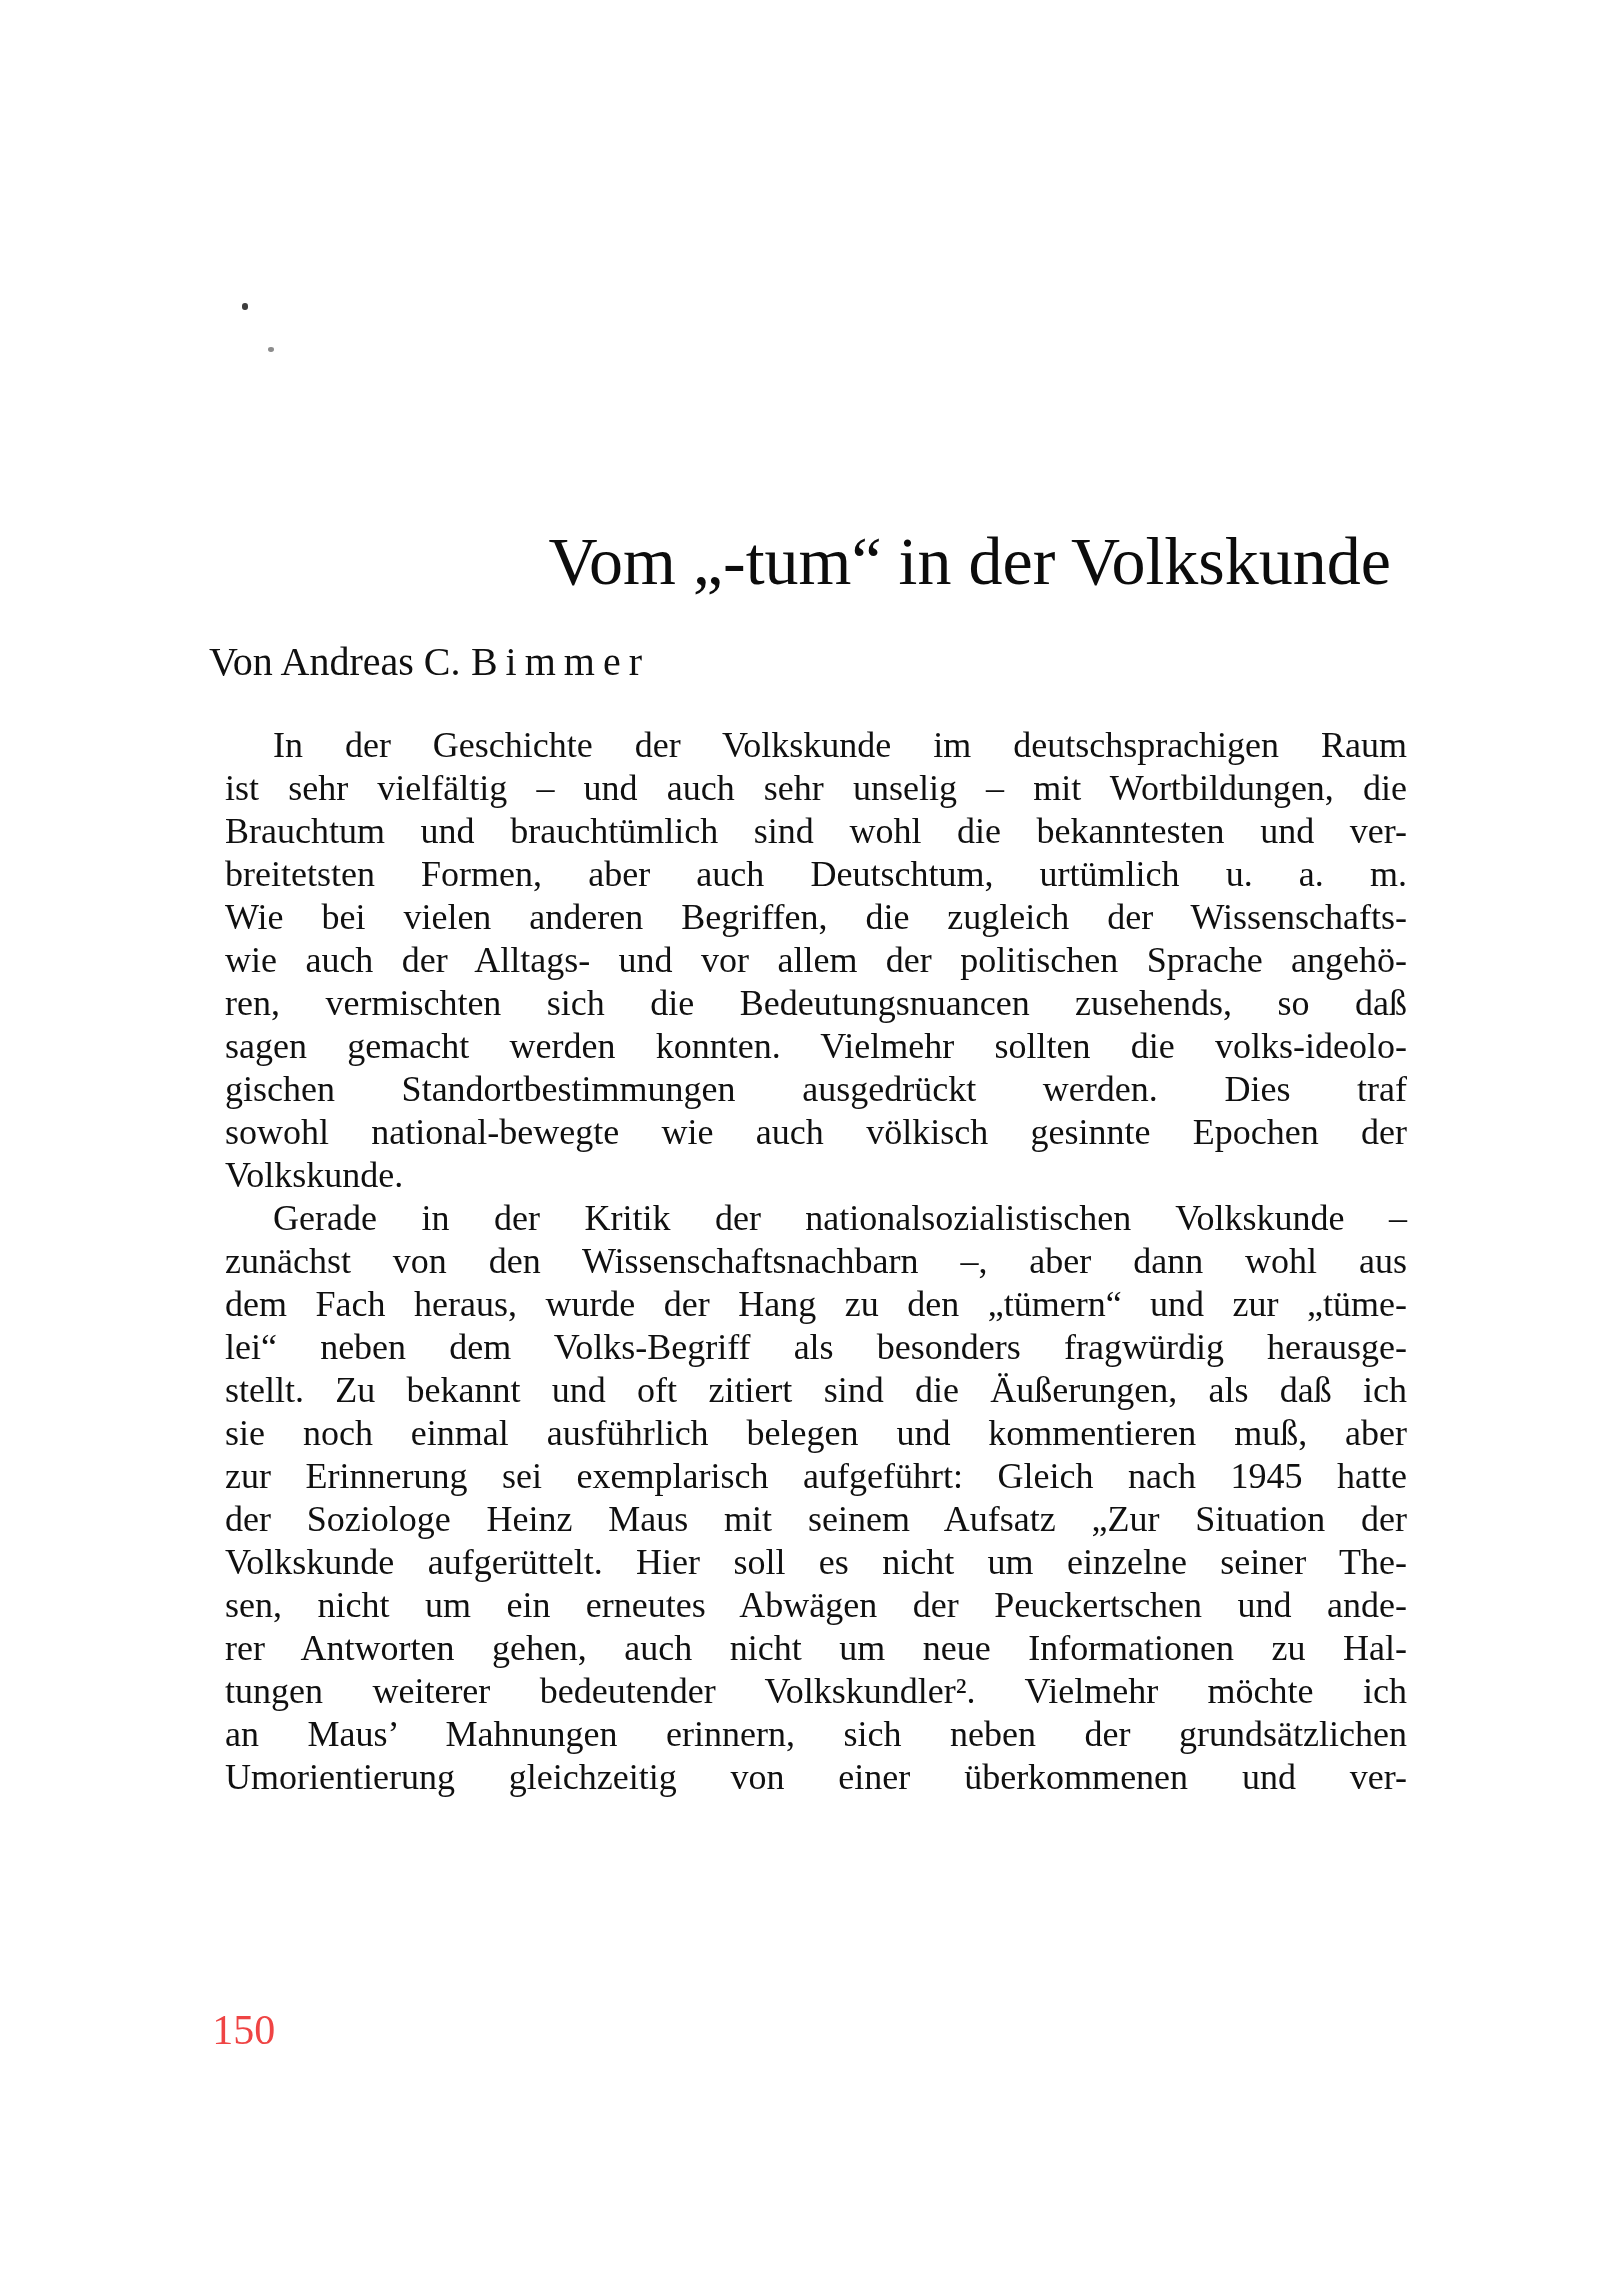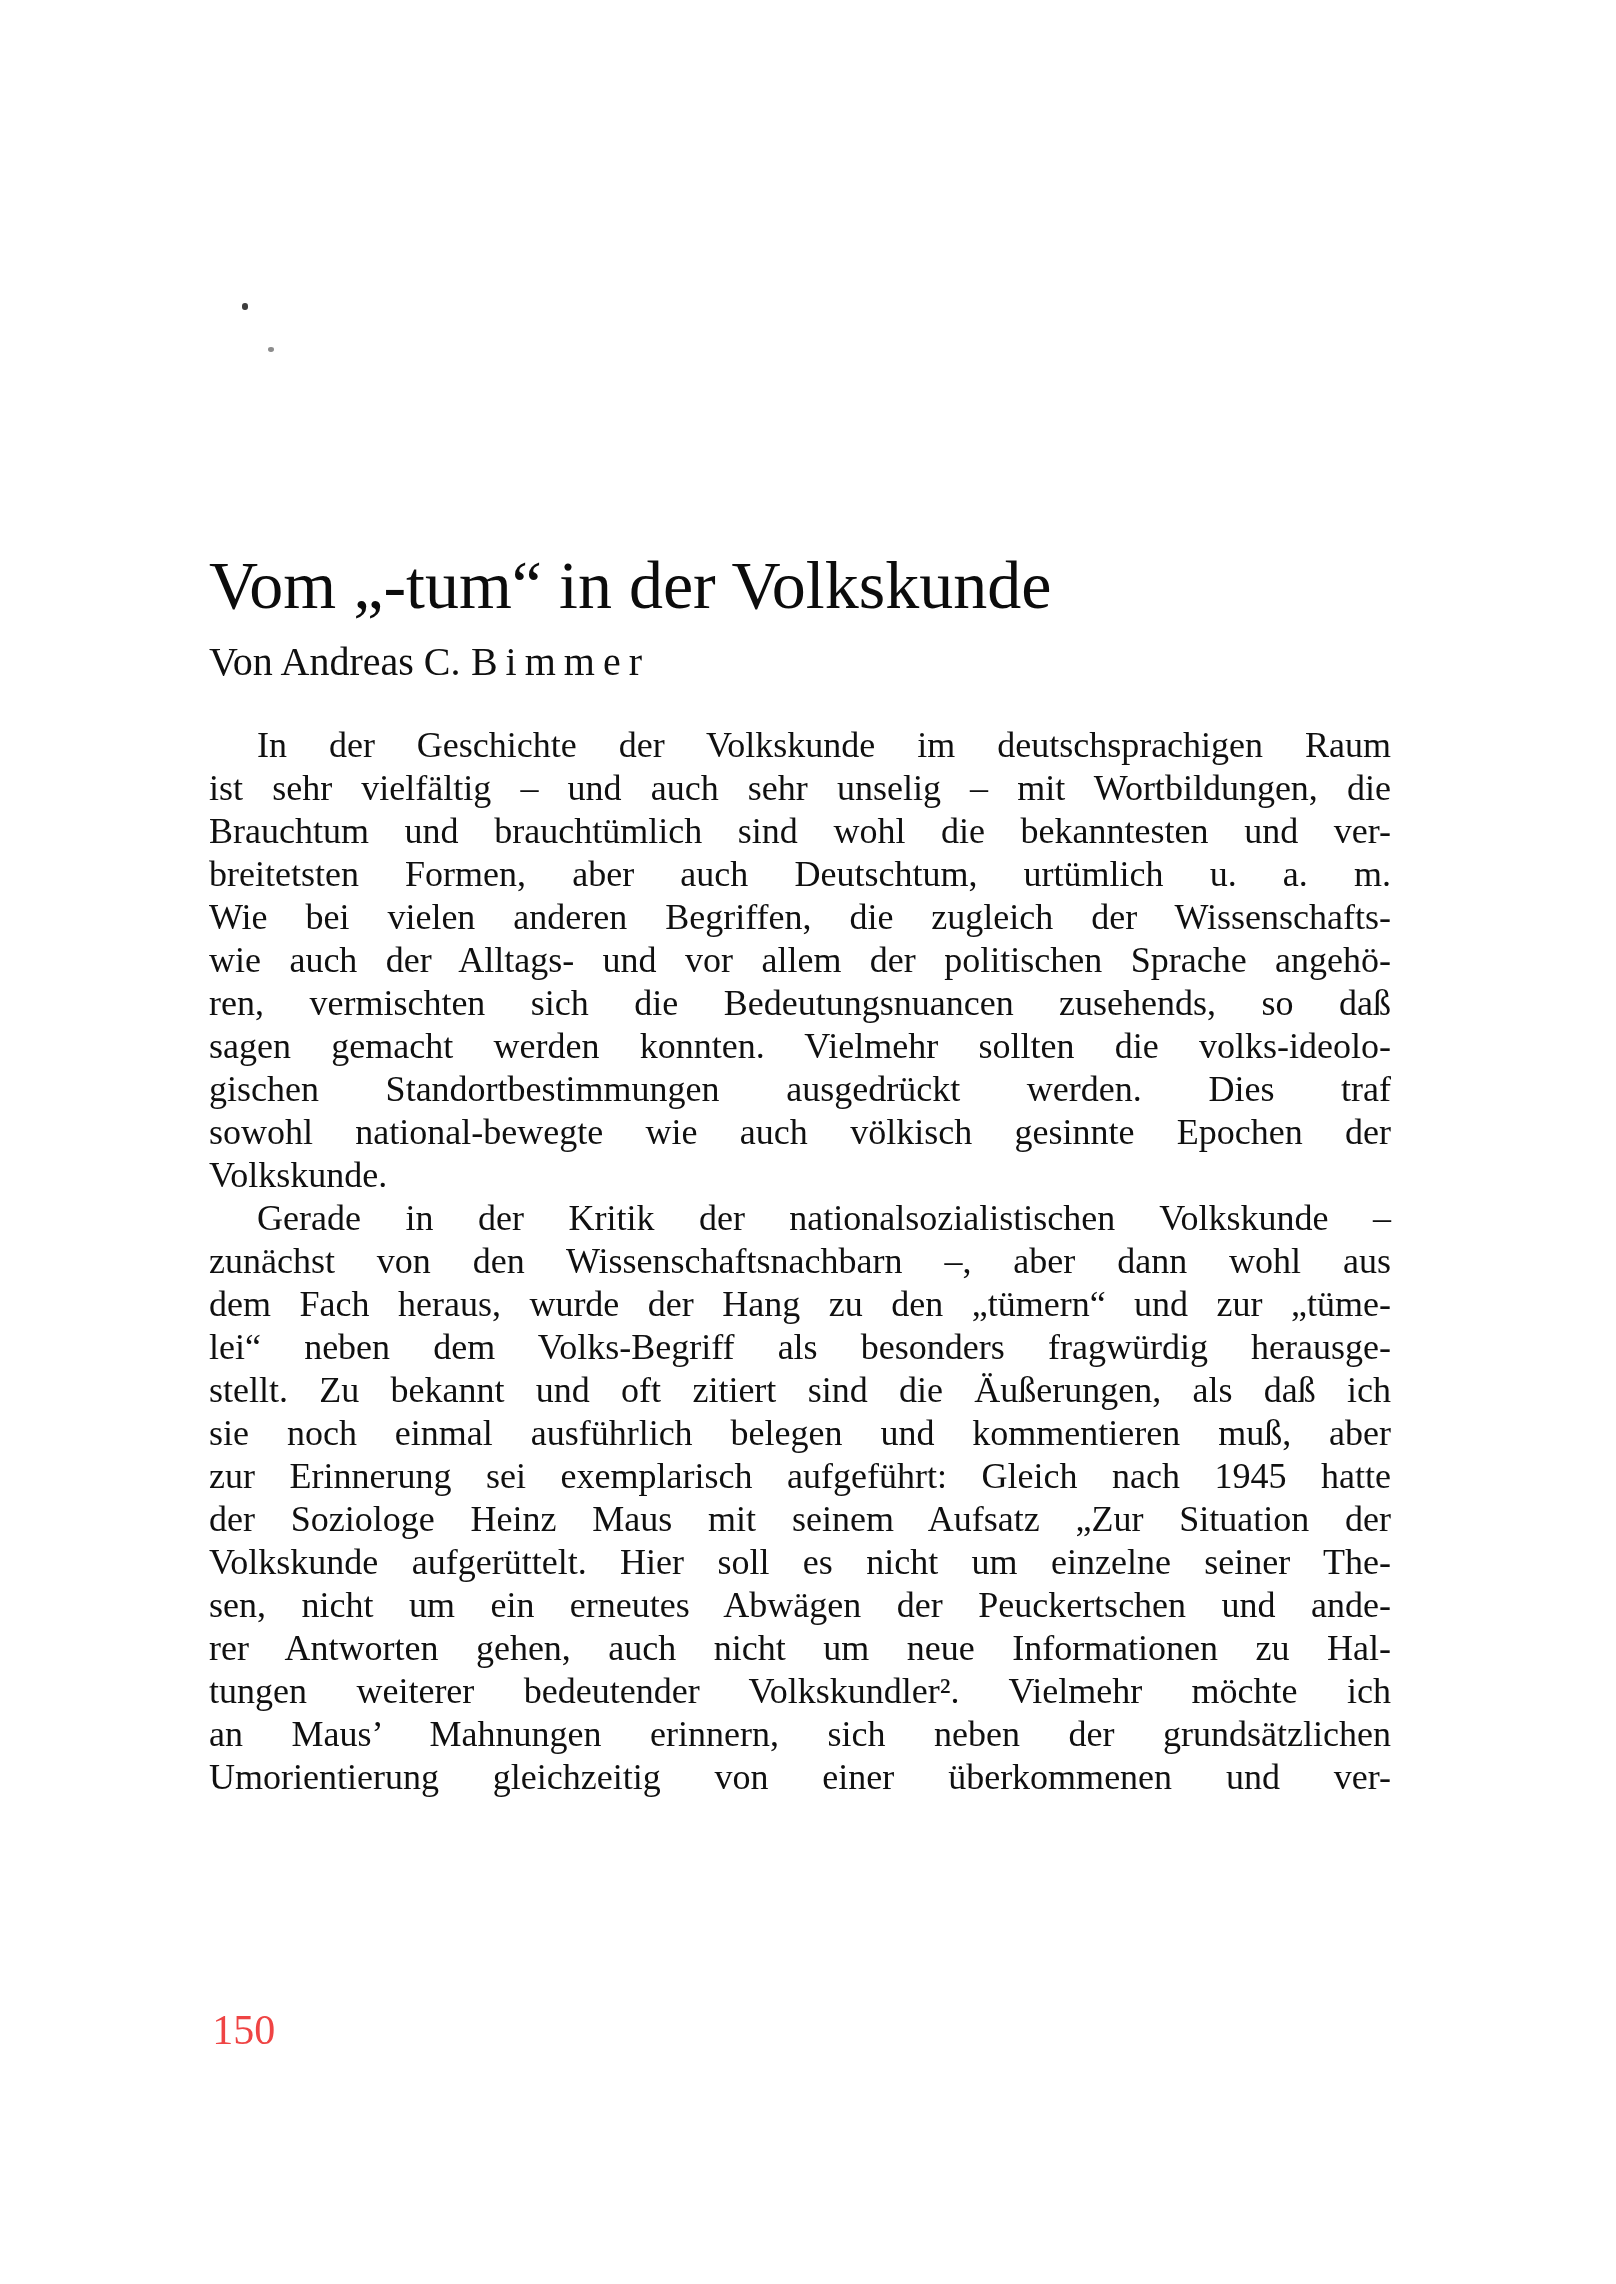--- a/index.html
+++ b/index.html
@@ -22,25 +22,25 @@
   }
   .column {
     position: absolute;
     left: 209px;
     top: 0;
     width: 1182px;
     height: 100%;
   }
   .title {
     position: absolute;
-    top: 551px;
+    top: 527px;
     left: 0;
     width: 100%;
     margin: 0;
-    text-align: left;
+    text-align: right;
     font-size: 68px;
     font-weight: 400;
     line-height: 1;
     white-space: nowrap;
     color: #0c0c0c;
   }
   .byline {
     position: absolute;
     top: 642px;
     left: 0;
@@ -51,21 +51,21 @@
     color: #101010;
     white-space: nowrap;
   }
   .byline .sperr {
     letter-spacing: 0.20em;
     margin-left: 0.26em;
   }
   .body-text {
     position: absolute;
     top: 724px;
-    left: 0;
+    left: 16px;
     width: 100%;
     font-size: 36px;
     line-height: 43px;
     color: #101010;
   }
   .line {
     text-align: justify;
     text-align-last: justify;
     white-space: normal;
   }

